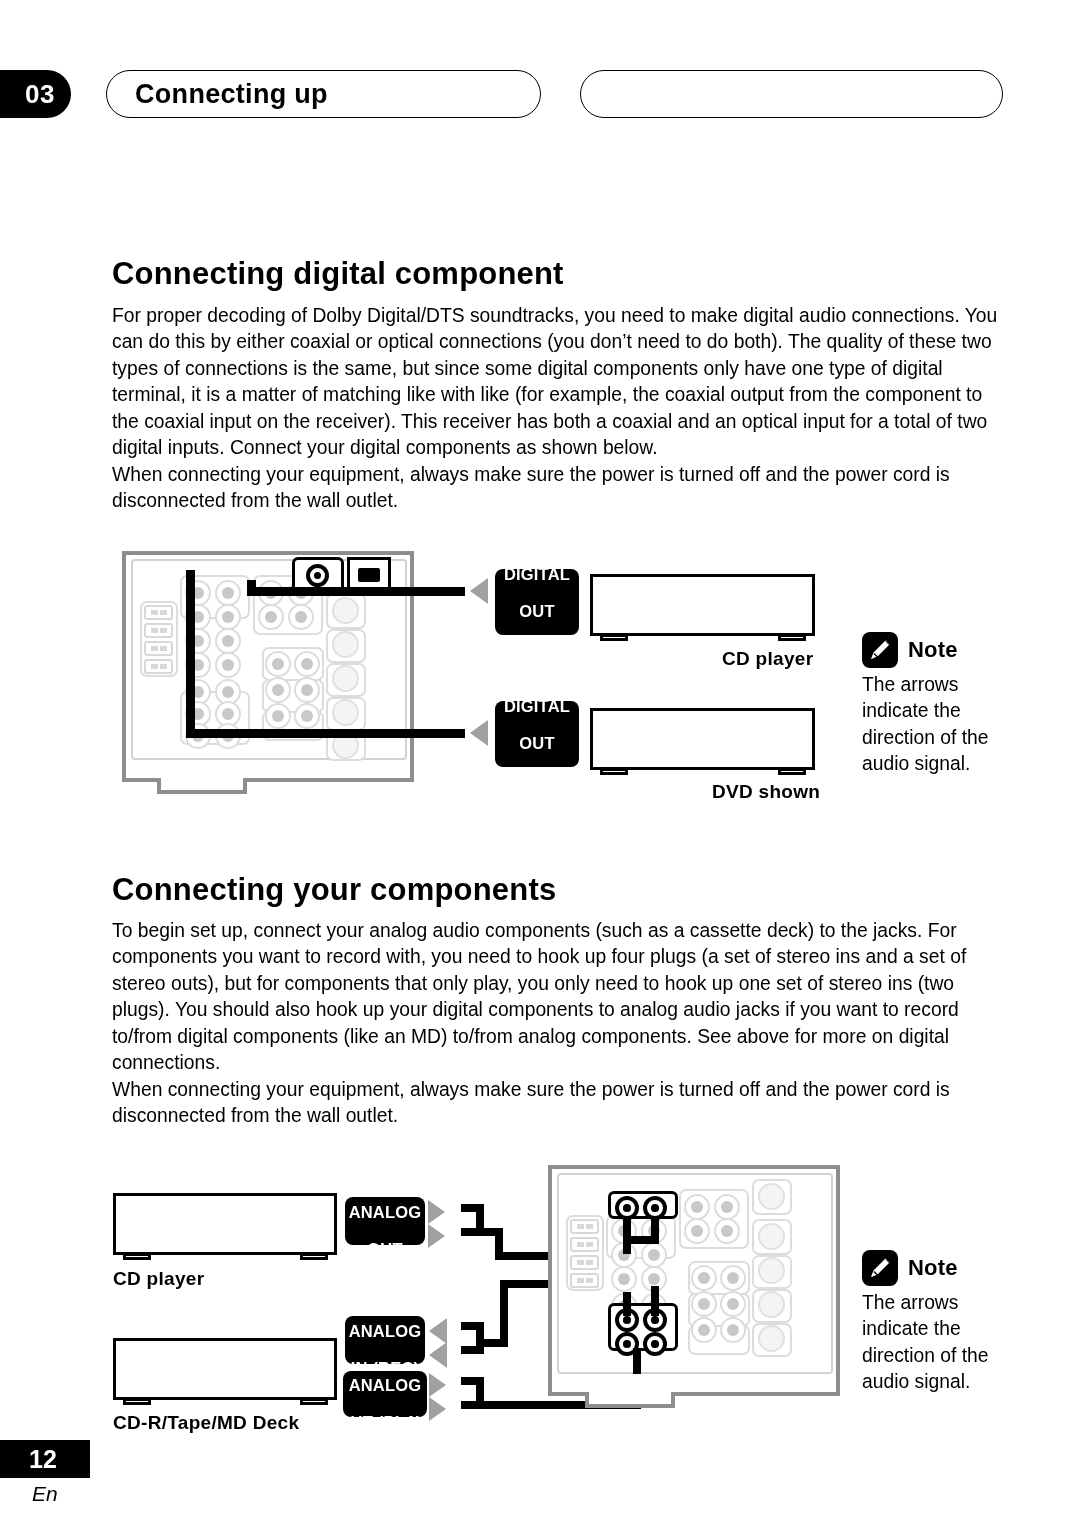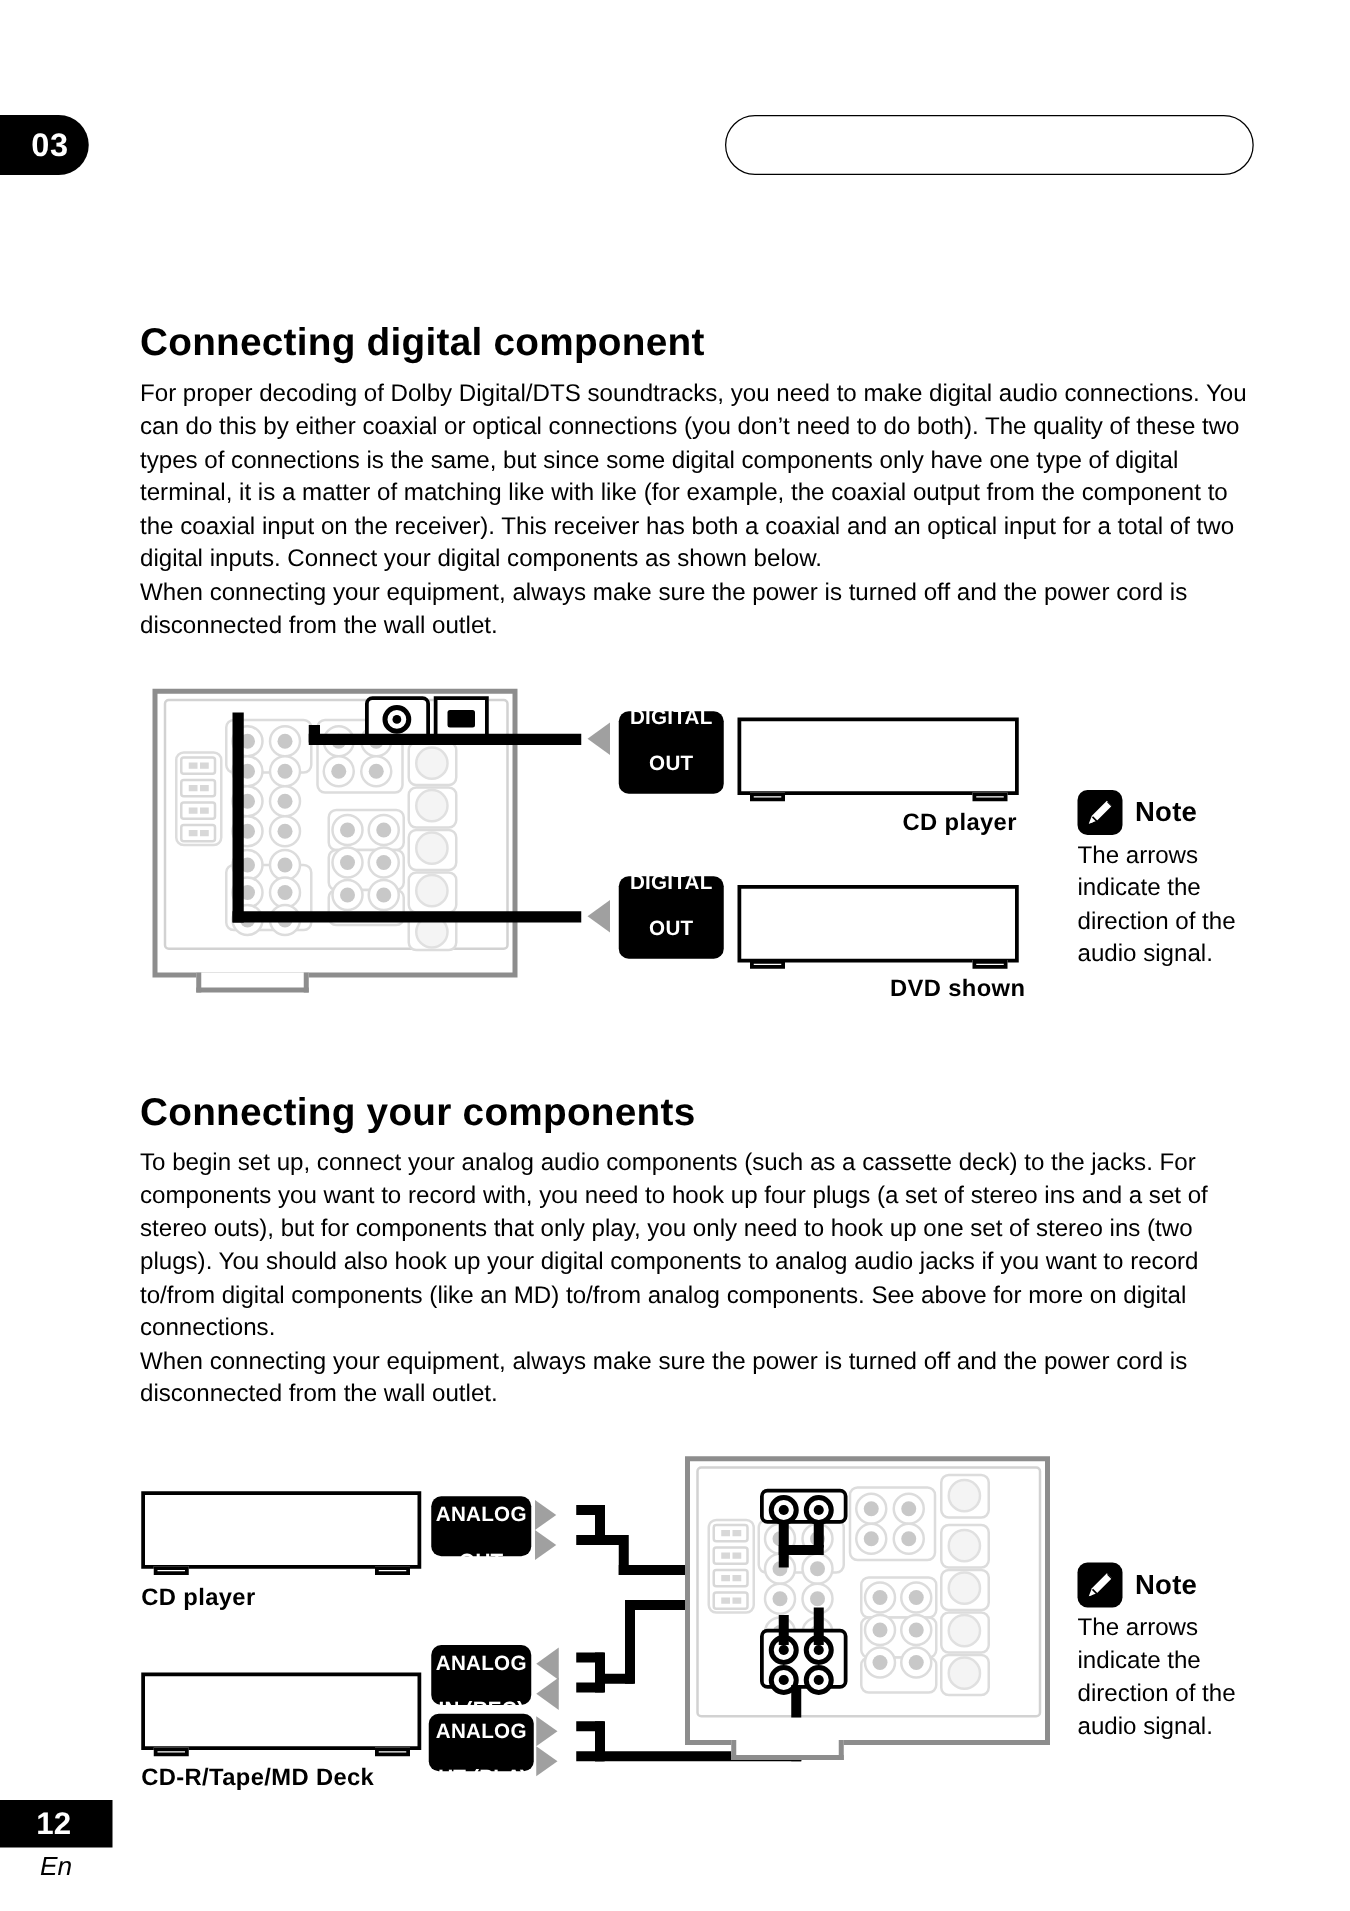--- a/index.html
+++ b/index.html
@@ -3,21 +3,21 @@
 <meta charset="utf-8">
 <style>
   html,body{margin:0;padding:0;}
   body{
     width:1080px;height:1529px;background:#ffffff;
     font-family:"Liberation Sans", sans-serif;
     color:#000;position:relative;overflow:hidden;
   }
 
   
-  .hdr{position:absolute;left:0;top:92px;width:855px;height:48px;}
+  .hdr{position:absolute;left:0;top:70px;width:855px;height:48px;}
   .chapter-badge{
     position:absolute;left:-24px;top:0;width:95px;height:48px;
     background:#000;border-radius:24px;
     color:#fff;font-weight:bold;font-size:26px;
     display:flex;align-items:center;justify-content:flex-end;
     padding-right:16px;box-sizing:border-box;letter-spacing:.5px;
   }
   .hdr-pill{
     position:absolute;top:0;height:48px;border:1.6px solid #000;
     border-radius:24px;box-sizing:border-box;
@@ -110,20 +110,23 @@
     display:flex;align-items:center;justify-content:center;box-sizing:border-box;
     padding-left:14px;
   }
   .pg-lang{position:absolute;left:32px;top:1482px;font-size:21px;font-style:italic;}
 </style>
 </head>
 <body>
 
 <div class="hdr">
   <div class="chapter-badge">03</div>
+  <div class="hdr-pill left">
+    <div class="t">Connecting up</div>
+  </div>
   <div class="hdr-pill right">
     <div class="t"></div>
   </div>
 </div>
 
 <div class="h2" style="top:256px;">Connecting digital component</div>
 <div class="para" style="top:303px;">For proper decoding of Dolby Digital/DTS soundtracks, you need to make digital audio connections. You can do this by either coaxial or optical connections (you don’t need to do both). The quality of these two types of connections is the same, but since some digital components only have one type of digital terminal, it is a matter of matching like with like (for example, the coaxial output from the component to the coaxial input on the receiver). This receiver has both a coaxial and an optical input for a total of two digital inputs. Connect your digital components as shown below.</div>
 <div class="para" style="top:462px;">When connecting your equipment, always make sure the power is turned off and the power cord is disconnected from the wall outlet.</div>
 
 <div class="diag" style="left:0;top:0;width:1080px;height:1529px;pointer-events:none;">

